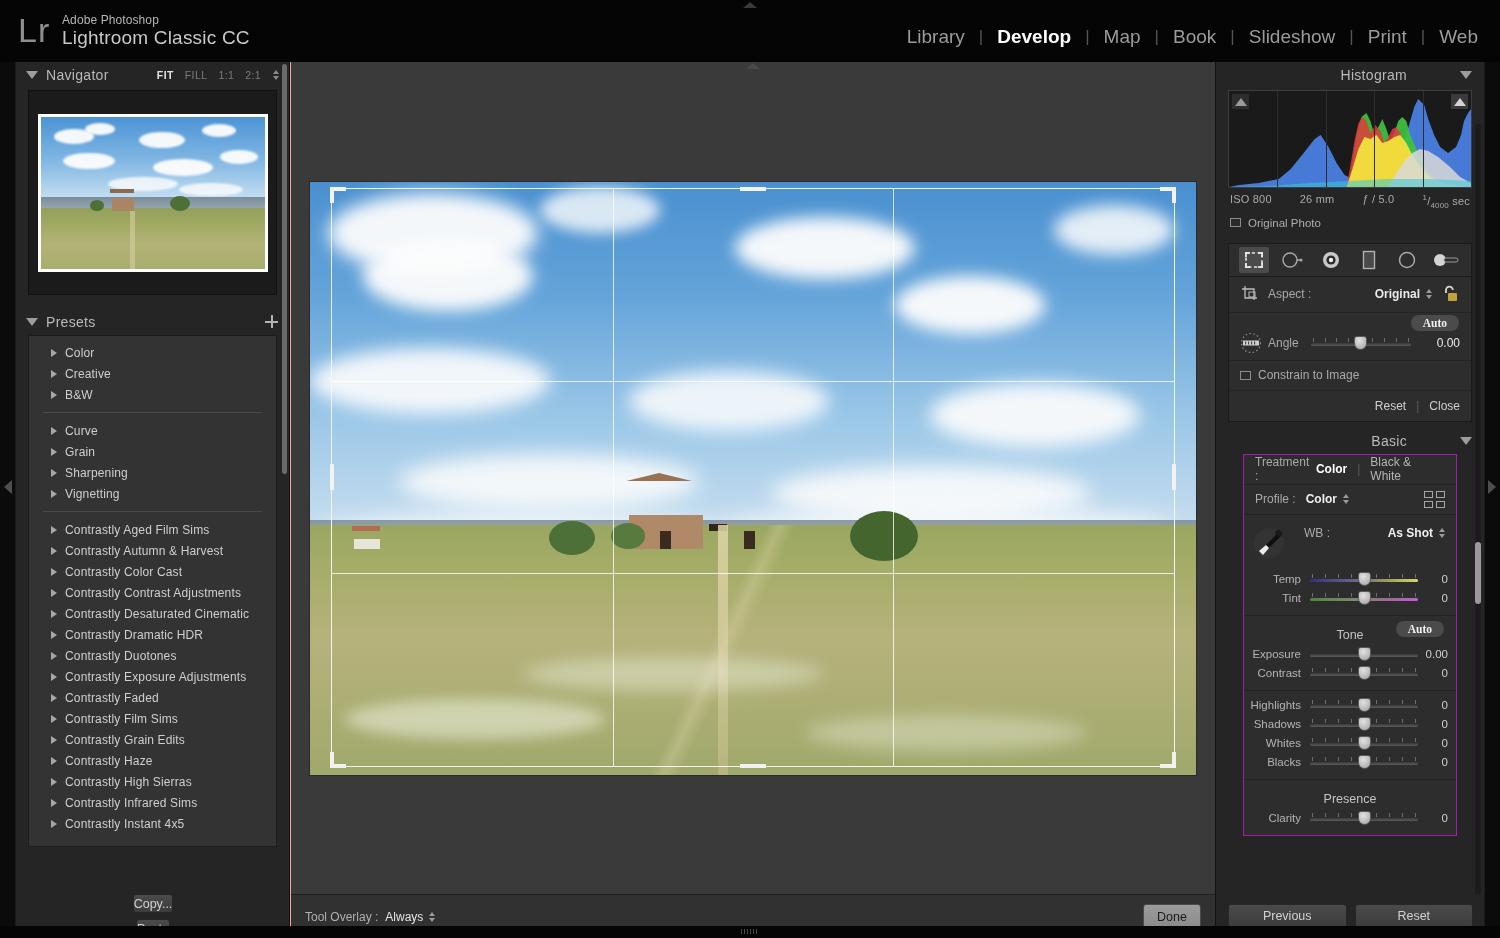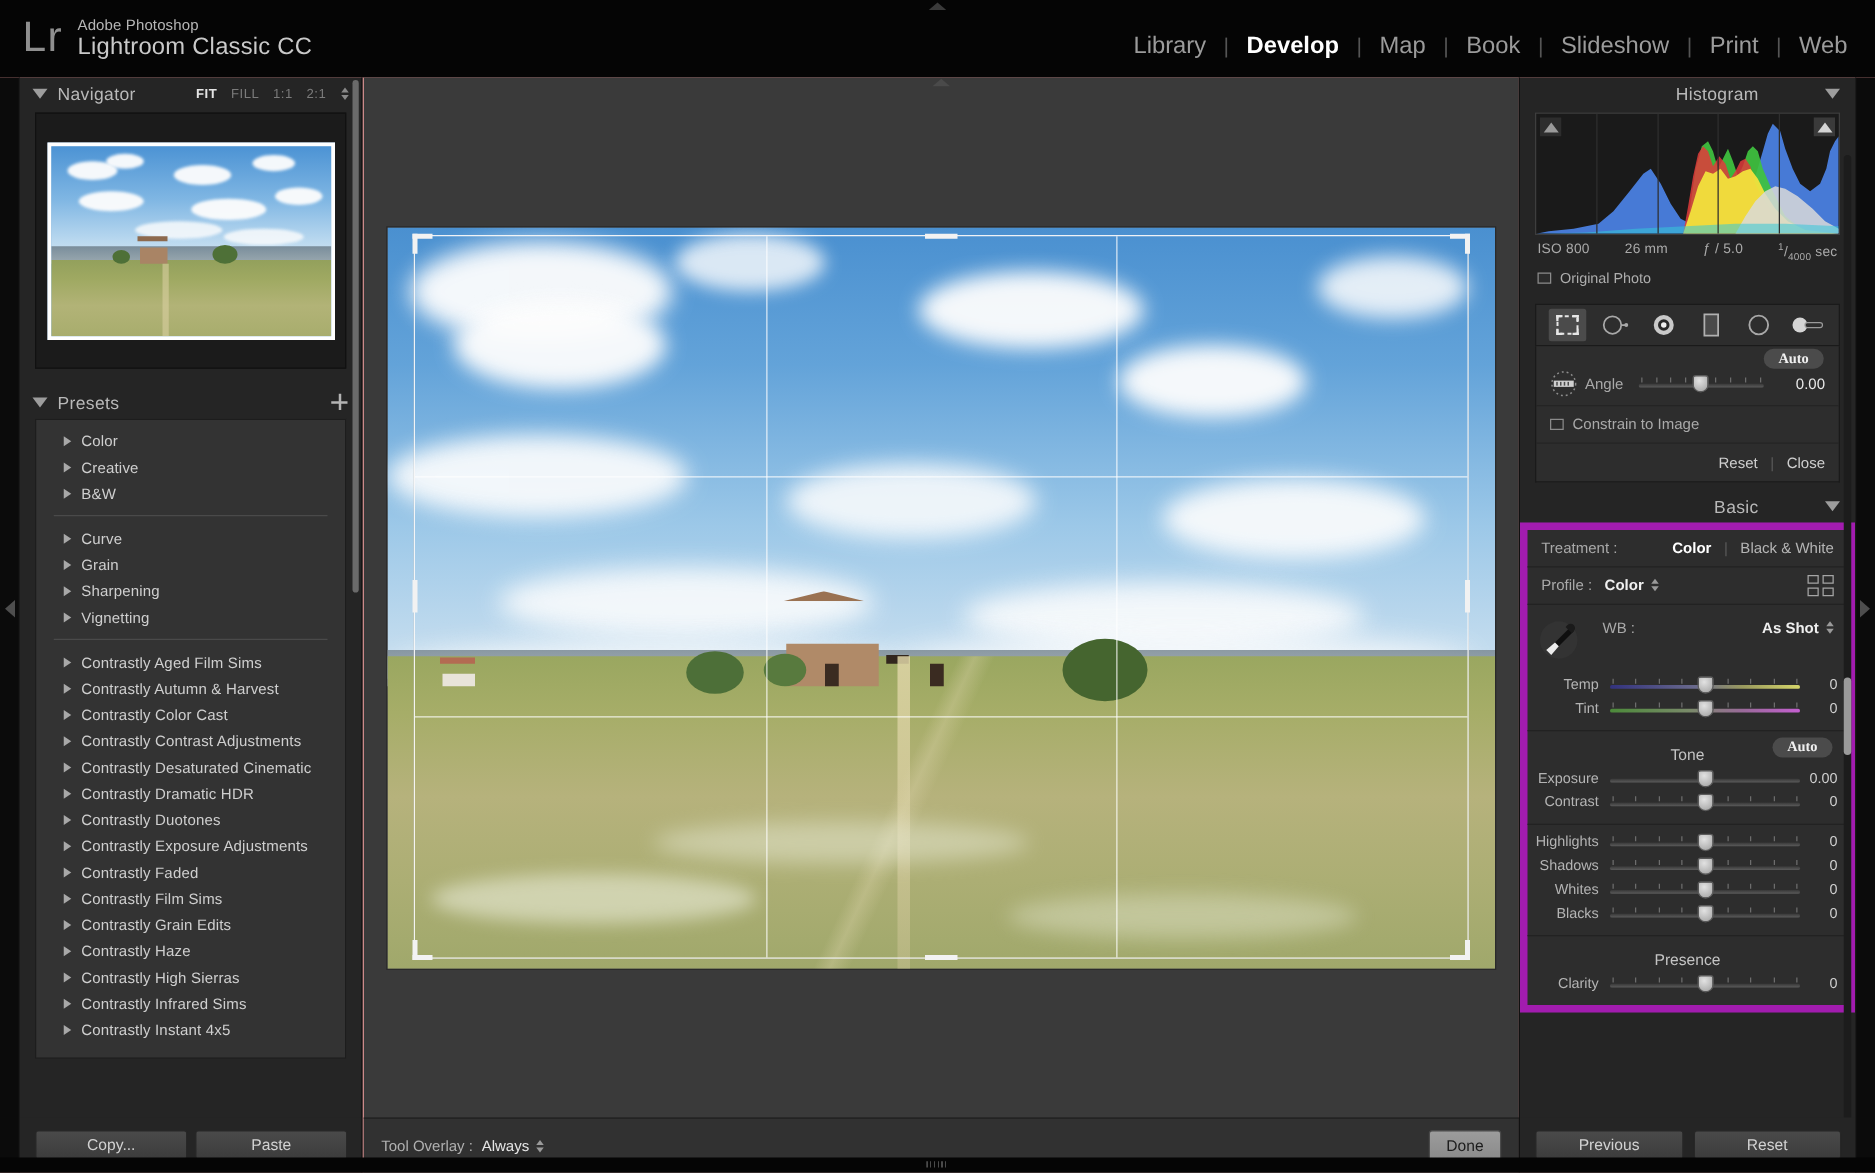--- a/index.html
+++ b/index.html
@@ -154,21 +154,21 @@
     font-size:12px; color:#cfcfcf; letter-spacing:.15px;
   }
   .tri-right {
     width:0;height:0;border-top:4.5px solid transparent;border-bottom:4.5px solid transparent;
     border-left:6px solid #a8a8a8; margin-right:8px; flex:0 0 auto;
   }
   .preset-div { height:1px; background:#4a4a4a; margin:7px 14px 7px 14px; }
 
   .left-bottom {
     position:absolute; left:0; bottom:0; width:274px; height:44px;
-    background:#252525; display:flex; align-items:center; gap:6px; padding:0 12px;
+    background:#252525; display:flex; align-items:center; gap:6px; padding:0 12px;flex-direction:column;
   }
   .lr-btn {
     flex:1; height:24px; border-radius:3px;
     background:linear-gradient(#4a4a4a,#3c3c3c); border:1px solid #272727;
     color:#d2d2d2; font-size:12.5px; display:flex; align-items:center; justify-content:center;
     cursor:pointer;
   }
   .left-scroll {
     position:absolute; right:2px; top:2px; width:5px; height:410px;
     background:#6a6a6a; border-radius:3px;
@@ -325,21 +325,21 @@
     border:1px solid #5b5b5b; border-radius:3px 3px 7px 7px;
     cursor:pointer;
   }
   .sl-val { width:38px; text-align:right; color:#cfcfcf; padding-right:8px; }
 
   .section-title {
     text-align:center; color:#c3c3c3; font-size:12.5px; padding:7px 0 3px 0; position:relative;
   }
 
   .basic-block {
-    margin:0 0; background:#2d2d2d; border:6px solid #a21caf;
+    margin:0 27px; background:#2d2d2d; border:1px solid #a21caf;
   }
   .bb-sub { border-bottom:1px solid #222; padding:5px 0 7px 0; position:relative; }
   .bb-sub:last-child { border-bottom:0; }
 
   .treat-row { display:flex; align-items:center; height:30px; padding:0 11px; font-size:12px; }
   .treat-opts { margin-left:auto; display:flex; align-items:center; gap:10px; }
   .treat-opts .opt { color:#b5b5b5; cursor:pointer; }
   .treat-opts .opt.active { color:#fff; font-weight:bold; }
   .treat-opts .bar { color:#5a5a5a; }
 
@@ -728,20 +728,39 @@
         <div class="ti">
           <svg width="26" height="16" viewBox="0 0 26 16">
             <circle cx="7" cy="8" r="6" fill="#d4d4d4"></circle>
             <rect x="11" y="6" width="14" height="4" rx="2" fill="#2d2d2d" stroke="#9a9a9a" stroke-width="1"></rect>
           </svg>
         </div>
       </div>
 
       <div class="tool-panel">
 
+        <div class="tp-row" style="height:36px;">
+          <svg width="20" height="19" viewBox="0 0 20 19" style="margin-right:8px;">
+            <g stroke="#bcbcbc" stroke-width="1.3" fill="none">
+              <path d="M2 4 h12 v11"></path>
+              <path d="M5 1 v12 h12"></path>
+            </g>
+            <rect x="9" y="7" width="6" height="5" fill="none" stroke="#bcbcbc" stroke-width="1"></rect>
+          </svg>
+          <span class="tp-label">Aspect :</span>
+          <span class="tp-value">Original</span>
+          <span class="stepper2">
+              <i class="u"></i>
+              <i class="d"></i>
+            </span>
+          <svg width="20" height="20" viewBox="0 0 20 20" style="margin-left:8px;">
+            <path d="M6 9 V6 a3.4 3.4 0 0 1 6.8 0" fill="none" stroke="#d9d9d9" stroke-width="1.8"></path>
+            <rect x="8" y="9" width="9" height="8" rx="1" fill="#c2a23a"></rect>
+          </svg>
+        </div>
 
         <div class="tp-row" style="height:48px;position:relative;">
           <div class="auto-pill" style="top:2px;">Auto</div>
           <svg width="22" height="22" viewBox="0 0 22 22" style="margin-right:6px;margin-top:14px;">
             <circle cx="11" cy="11" r="9.5" fill="none" stroke="#8d8d8d" stroke-width="1.2" stroke-dasharray="1.5 2.4"></circle>
             <rect x="3" y="8.5" width="16" height="5" fill="#cfcfcf"></rect>
             <g fill="#4a4a4a">
                 <rect x="5" y="9.5" width="1.2" height="3"></rect>
                 <rect x="8" y="9.5" width="1.2" height="3"></rect>
                 <rect x="11" y="9.5" width="1.2" height="3"></rect>

